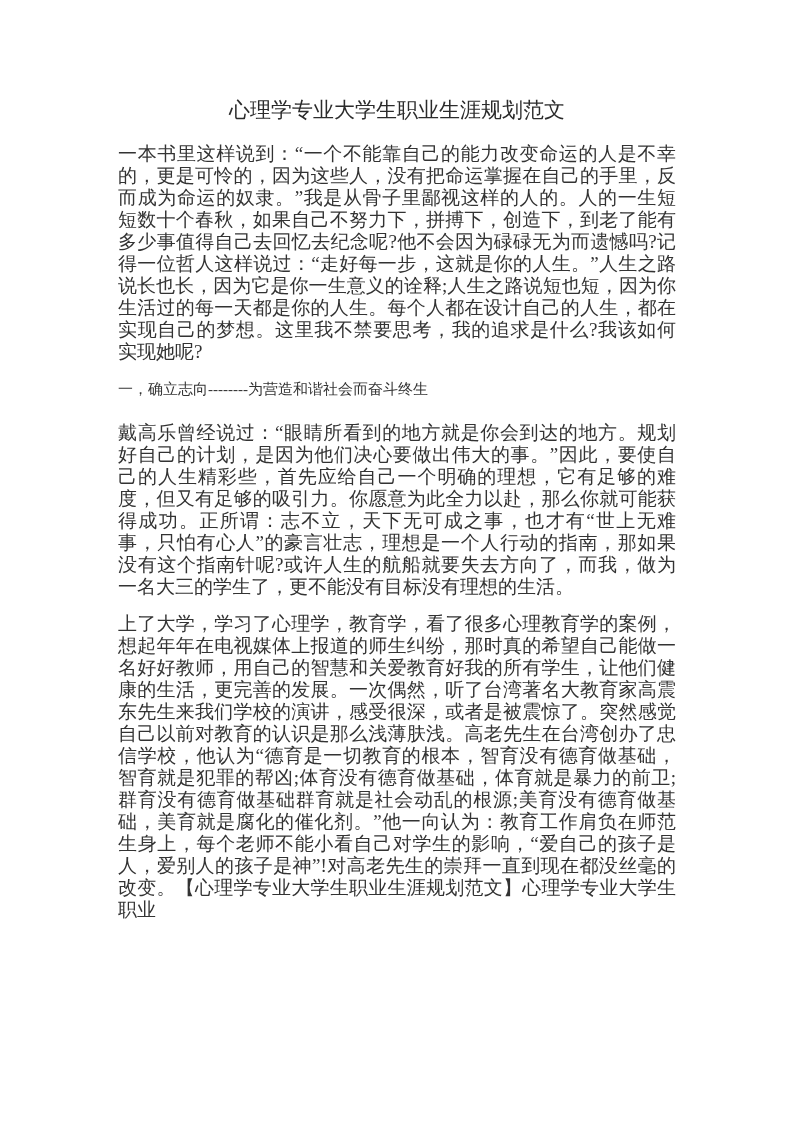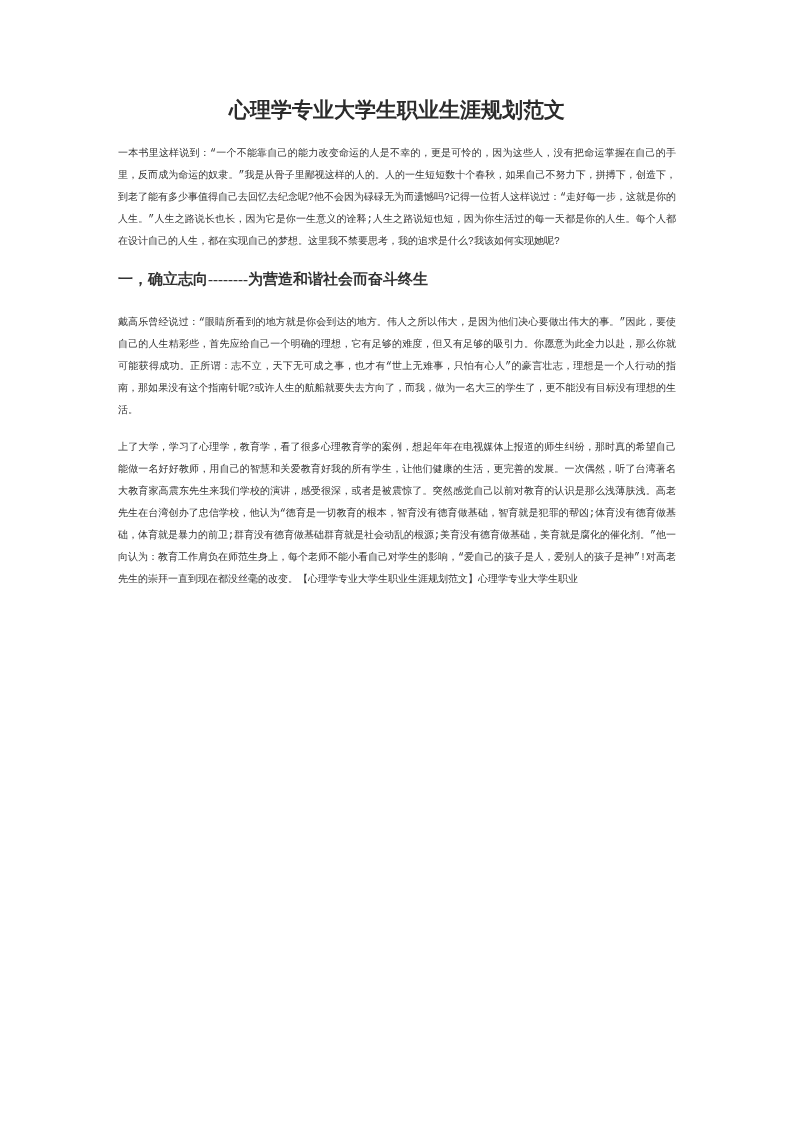--- a/index.html
+++ b/index.html
@@ -14,53 +14,51 @@
     box-sizing: border-box;
     background: #ffffff;
     padding: 96px 117px 40px 118px;
     font-family: "Liberation Serif", "DejaVu Serif", serif;
     color: #333333;
     overflow: hidden;
   }
   .doc-title {
     font-size: 21px;
     line-height: 28px;
-    font-weight: bold;
+    font-weight: normal;
     text-align: center;
     margin: 0 0 19px 0;
     color: #2b2b2b;
   }
   .doc-para {
-    font-size: 10px;
+    font-size: 19px;
     line-height: 22px;
     text-align: justify;
     text-justify: inter-ideograph;
     margin: 7px 0 15px 0;
     word-break: break-all;
-    font-family: Liberation Mono, monospace;
   }
   .doc-heading {
     font-size: 15px;
     line-height: 22px;
     text-align: left;
     margin: 7px 0 22px 0;
-    font-weight: bold;
   }
 </style>
 </head>
 <body>
 
 <div class="page">
 
   <h1 class="doc-title">心理学专业大学生职业生涯规划范文</h1>
 
   <p class="doc-para">一本书里这样说到：“一个不能靠自己的能力改变命运的人是不幸的，更是可怜的，因为这些人，没有把命运掌握在自己的手里，反而成为命运的奴隶。”我是从骨子里鄙视这样的人的。人的一生短短数十个春秋，如果自己不努力下，拼搏下，创造下，到老了能有多少事值得自己去回忆去纪念呢?他不会因为碌碌无为而遗憾吗?记得一位哲人这样说过：“走好每一步，这就是你的人生。”人生之路说长也长，因为它是你一生意义的诠释;人生之路说短也短，因为你生活过的每一天都是你的人生。每个人都在设计自己的人生，都在实现自己的梦想。这里我不禁要思考，我的追求是什么?我该如何实现她呢?</p>
 
 
   <p class="doc-heading">一，确立志向--------为营造和谐社会而奋斗终生</p>
 
-  <p class="doc-para">戴高乐曾经说过：“眼睛所看到的地方就是你会到达的地方。伟人之所以伟大，是因为他们决心要做出伟大的事。”因此，要使自己的人生精彩些，首先应给自己一个明确的理想，它有足够的难度，但又有足够的吸引力。你愿意为此全力以赴，那么你就可能获得成功。正所谓：志不立，天下无可成之事，也才有“世上无难事，只怕有心人”的豪言壮志，理想是一个人行动的指南，那如果没有这个指南针呢?或许人生的航船就要失去方向了，而我，做为一名大三的学生了，更不能没有目标没有理想的生活。</p>
+  <p class="doc-para">戴高乐曾经说过：“眼睛所看到的地方就是你会到达的地方。规划好自己的计划，是因为他们决心要做出伟大的事。”因此，要使自己的人生精彩些，首先应给自己一个明确的理想，它有足够的难度，但又有足够的吸引力。你愿意为此全力以赴，那么你就可能获得成功。正所谓：志不立，天下无可成之事，也才有“世上无难事，只怕有心人”的豪言壮志，理想是一个人行动的指南，那如果没有这个指南针呢?或许人生的航船就要失去方向了，而我，做为一名大三的学生了，更不能没有目标没有理想的生活。</p>
 
 
 
   <p class="doc-para">上了大学，学习了心理学，教育学，看了很多心理教育学的案例，想起年年在电视媒体上报道的师生纠纷，那时真的希望自己能做一名好好教师，用自己的智慧和关爱教育好我的所有学生，让他们健康的生活，更完善的发展。一次偶然，听了台湾著名大教育家高震东先生来我们学校的演讲，感受很深，或者是被震惊了。突然感觉自己以前对教育的认识是那么浅薄肤浅。高老先生在台湾创办了忠信学校，他认为“德育是一切教育的根本，智育没有德育做基础，智育就是犯罪的帮凶;体育没有德育做基础，体育就是暴力的前卫;群育没有德育做基础群育就是社会动乱的根源;美育没有德育做基础，美育就是腐化的催化剂。”他一向认为：教育工作肩负在师范生身上，每个老师不能小看自己对学生的影响，“爱自己的孩子是人，爱别人的孩子是神”!对高老先生的崇拜一直到现在都没丝毫的改变。【心理学专业大学生职业生涯规划范文】心理学专业大学生职业</p>
 
 </div>
 
 </body></html>

